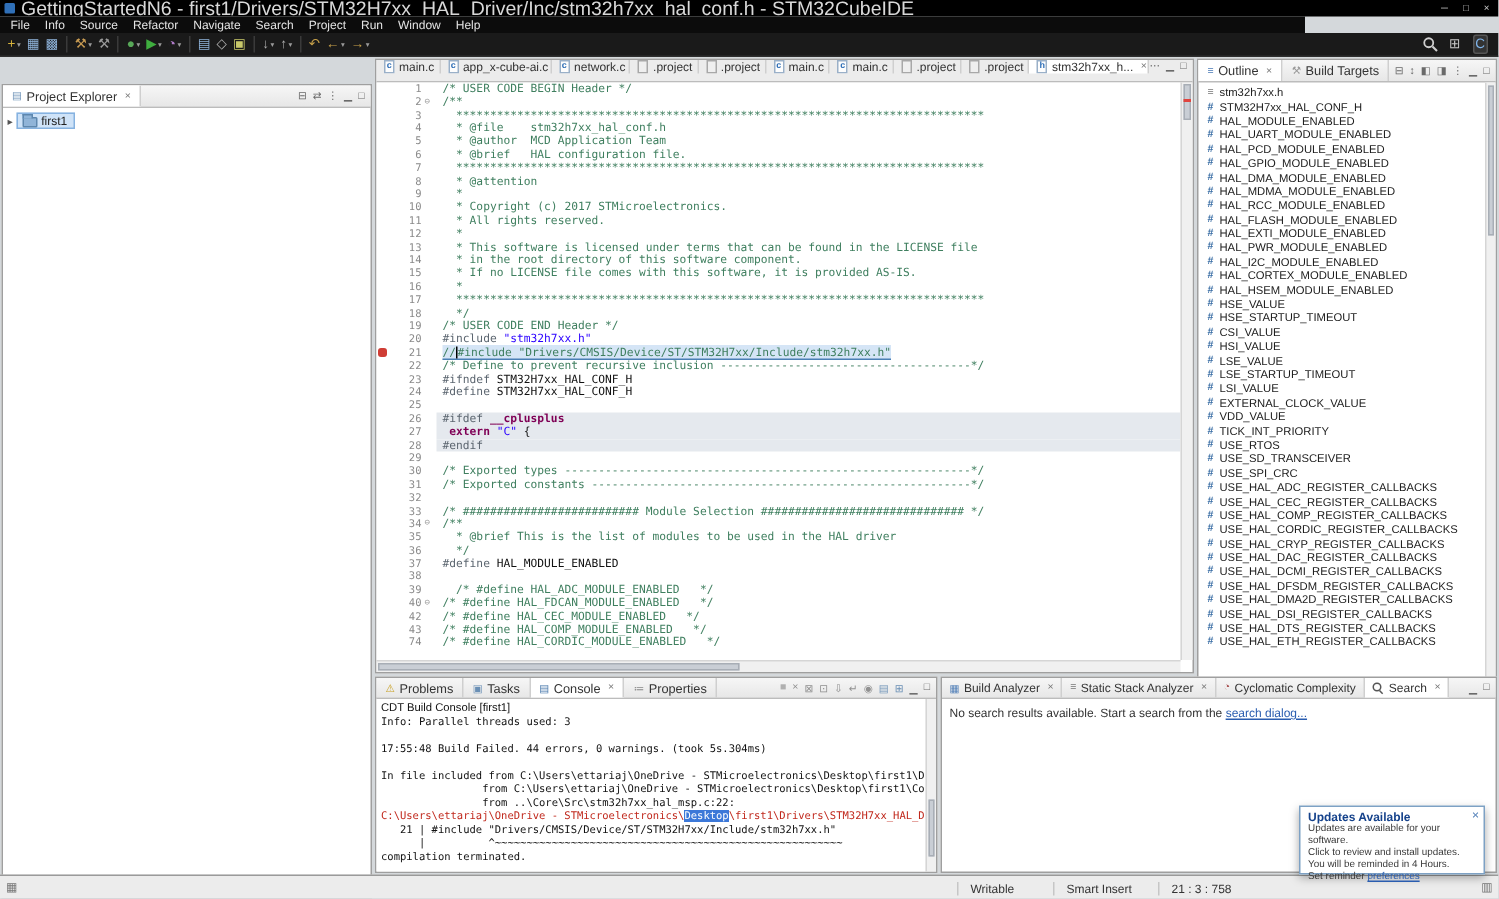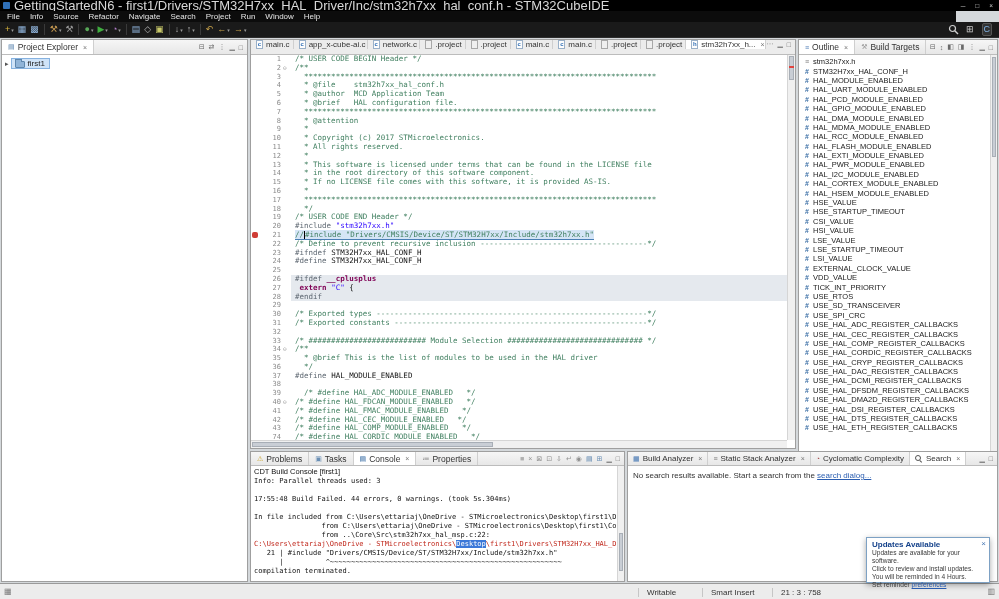--- a/index.html
+++ b/index.html
@@ -4,21 +4,21 @@
 <style>
 *{margin:0;padding:0;box-sizing:border-box}
 html,body{width:999px;height:599px}
 body{position:relative;overflow:hidden;background:#d4d8db;font-family:"Liberation Sans",sans-serif;font-size:8px;color:#222}
 
 
 #titlebar{position:absolute;left:0;top:0;width:999px;height:11px;background:#000;color:#d8d8d8;display:flex;align-items:center}
 #appicon{width:7px;height:7px;margin:0 4px 0 3px;background:#2f6fb7;border-radius:1px;flex:0 0 auto}
 #wtitle{font-size:13px;white-space:nowrap}
 #winctrls{margin-left:auto;display:flex;gap:10px;padding-right:6px;font-size:6.5px;color:#cfcfcf}
-#menubar{position:absolute;left:0;top:11px;width:956px;height:11px;background:#0c0c0c;display:flex;align-items:center;padding-left:2px}
+#menubar{position:absolute;left:0;top:11px;width:870px;height:11px;background:#0c0c0c;display:flex;align-items:center;padding-left:2px}
 .mi{padding:0 5px;font-size:8px;color:#e4e4e4;line-height:11px}
 #toolbar{position:absolute;left:0;top:22px;width:999px;height:16px;background:#1a1a1a;display:flex;align-items:center;padding-left:3px;border-bottom:1px solid #2e2e2e}
 .ti{display:inline-flex;align-items:center;height:13px;padding:0 1px;margin:0 1px}
 .tig{font-size:9px;line-height:13px}
 .tidd{font-size:5px;color:#9a9a9a;margin-left:1px}
 .tsep{width:1px;height:11px;background:#3a3a3a;margin:0 3px}
 #toolbar-right{margin-left:auto;display:flex;align-items:center;gap:5px;padding-right:6px}
 #toolbar-right .ti.pressed{background:#333;border:1px solid #555;border-radius:2px}
 
 
@@ -28,21 +28,21 @@
 .ptab.active{background:#fff}
 .tabic{font-size:7px}
 .tclose{font-size:7px;color:#777;margin-left:2px}
 .pticons{margin-left:auto;display:flex;align-items:center;gap:4px;padding-right:4px}
 .hic{font-size:7px;color:#6a6a6a}
 .magicon{position:relative;width:8px;height:8px;display:inline-block}
 .magicon::before{content:"";position:absolute;left:0;top:0;width:4px;height:4px;border:1px solid #555;border-radius:50%}
 .magicon::after{content:"";position:absolute;left:5px;top:5px;width:3px;height:1px;background:#555;transform:rotate(45deg);transform-origin:0 0}
 
 
-#pexplorer{left:1px;top:39px;width:247px;height:543px}
+#pexplorer{left:1px;top:56px;width:247px;height:543px}
 .trow{display:inline-flex;align-items:center;margin:3px 0 0 3px;height:11px;font-size:8px}
 .tarrow{color:#555;font-size:7px;margin-right:2px}
 .tsel{display:inline-flex;align-items:center;background:#cfe3f8;border:1px solid #86b2e0;padding:0 4px 0 1px;height:11px}
 .foldericon{position:relative;width:10px;height:7px;background:#90b4d8;border:1px solid #5e87ae;border-radius:1px;margin:2px 3px 0 2px}
 .foldericon::before{content:"";position:absolute;left:-1px;top:-3px;width:5px;height:2px;background:#90b4d8;border:1px solid #5e87ae;border-bottom:none}
 
 
 #editor{left:250px;top:39px;width:546px;height:410px}
 #editor-tab-bar{height:15px;background:#ececec;border-bottom:1px solid #bcbcbc;display:flex;align-items:flex-start}
 .etab{display:inline-flex;align-items:center;gap:3px;padding:0 5px;border-right:1px solid #cfcfcf;font-size:8px;color:#333;white-space:nowrap;overflow:hidden;max-width:78px}
@@ -318,21 +318,20 @@
       <div class="row"><span class="ln">31</span><span class="lt"><span class="seg com">/* Exported constants --------------------------------------------------------*/</span></span></div>
       <div class="row"><span class="ln">32</span><span class="lt"></span></div>
       <div class="row"><span class="ln">33</span><span class="lt"><span class="seg com">/* ########################## Module Selection ############################## */</span></span></div>
       <div class="row"><span class="ln">34</span><span class="fold">⊖</span><span class="lt"><span class="seg com">/**</span></span></div>
       <div class="row"><span class="ln">35</span><span class="lt"><span class="seg com">  * @brief This is the list of modules to be used in the HAL driver</span></span></div>
       <div class="row"><span class="ln">36</span><span class="lt"><span class="seg com">  */</span></span></div>
       <div class="row"><span class="ln">37</span><span class="lt"><span class="seg dir">#define </span><span class="seg pl">HAL_MODULE_ENABLED</span></span></div>
       <div class="row"><span class="ln">38</span><span class="lt"></span></div>
       <div class="row"><span class="ln">39</span><span class="lt"><span class="seg com">  /* #define HAL_ADC_MODULE_ENABLED   */</span></span></div>
       <div class="row"><span class="ln">40</span><span class="fold">⊖</span><span class="lt"><span class="seg com">/* #define HAL_FDCAN_MODULE_ENABLED   */</span></span></div>
-      <div class="row"><span class="ln">41</span><span class="lt"><span class="seg com">/* #define HAL_FMAC_MODULE_ENABLED   */</span></span></div>
       <div class="row"><span class="ln">42</span><span class="lt"><span class="seg com">/* #define HAL_CEC_MODULE_ENABLED   */</span></span></div>
       <div class="row"><span class="ln">43</span><span class="lt"><span class="seg com">/* #define HAL_COMP_MODULE_ENABLED   */</span></span></div>
       <div class="row"><span class="ln">74</span><span class="lt"><span class="seg com">/* #define HAL_CORDIC_MODULE_ENABLED   */</span></span></div>
     </div>
   <div id="ed-vscroll">
     <div id="ed-vthumb"></div>
     <div id="ed-overview-err"></div>
   </div>
   <div id="ed-hscroll">
     <div id="ed-hthumb"></div>

